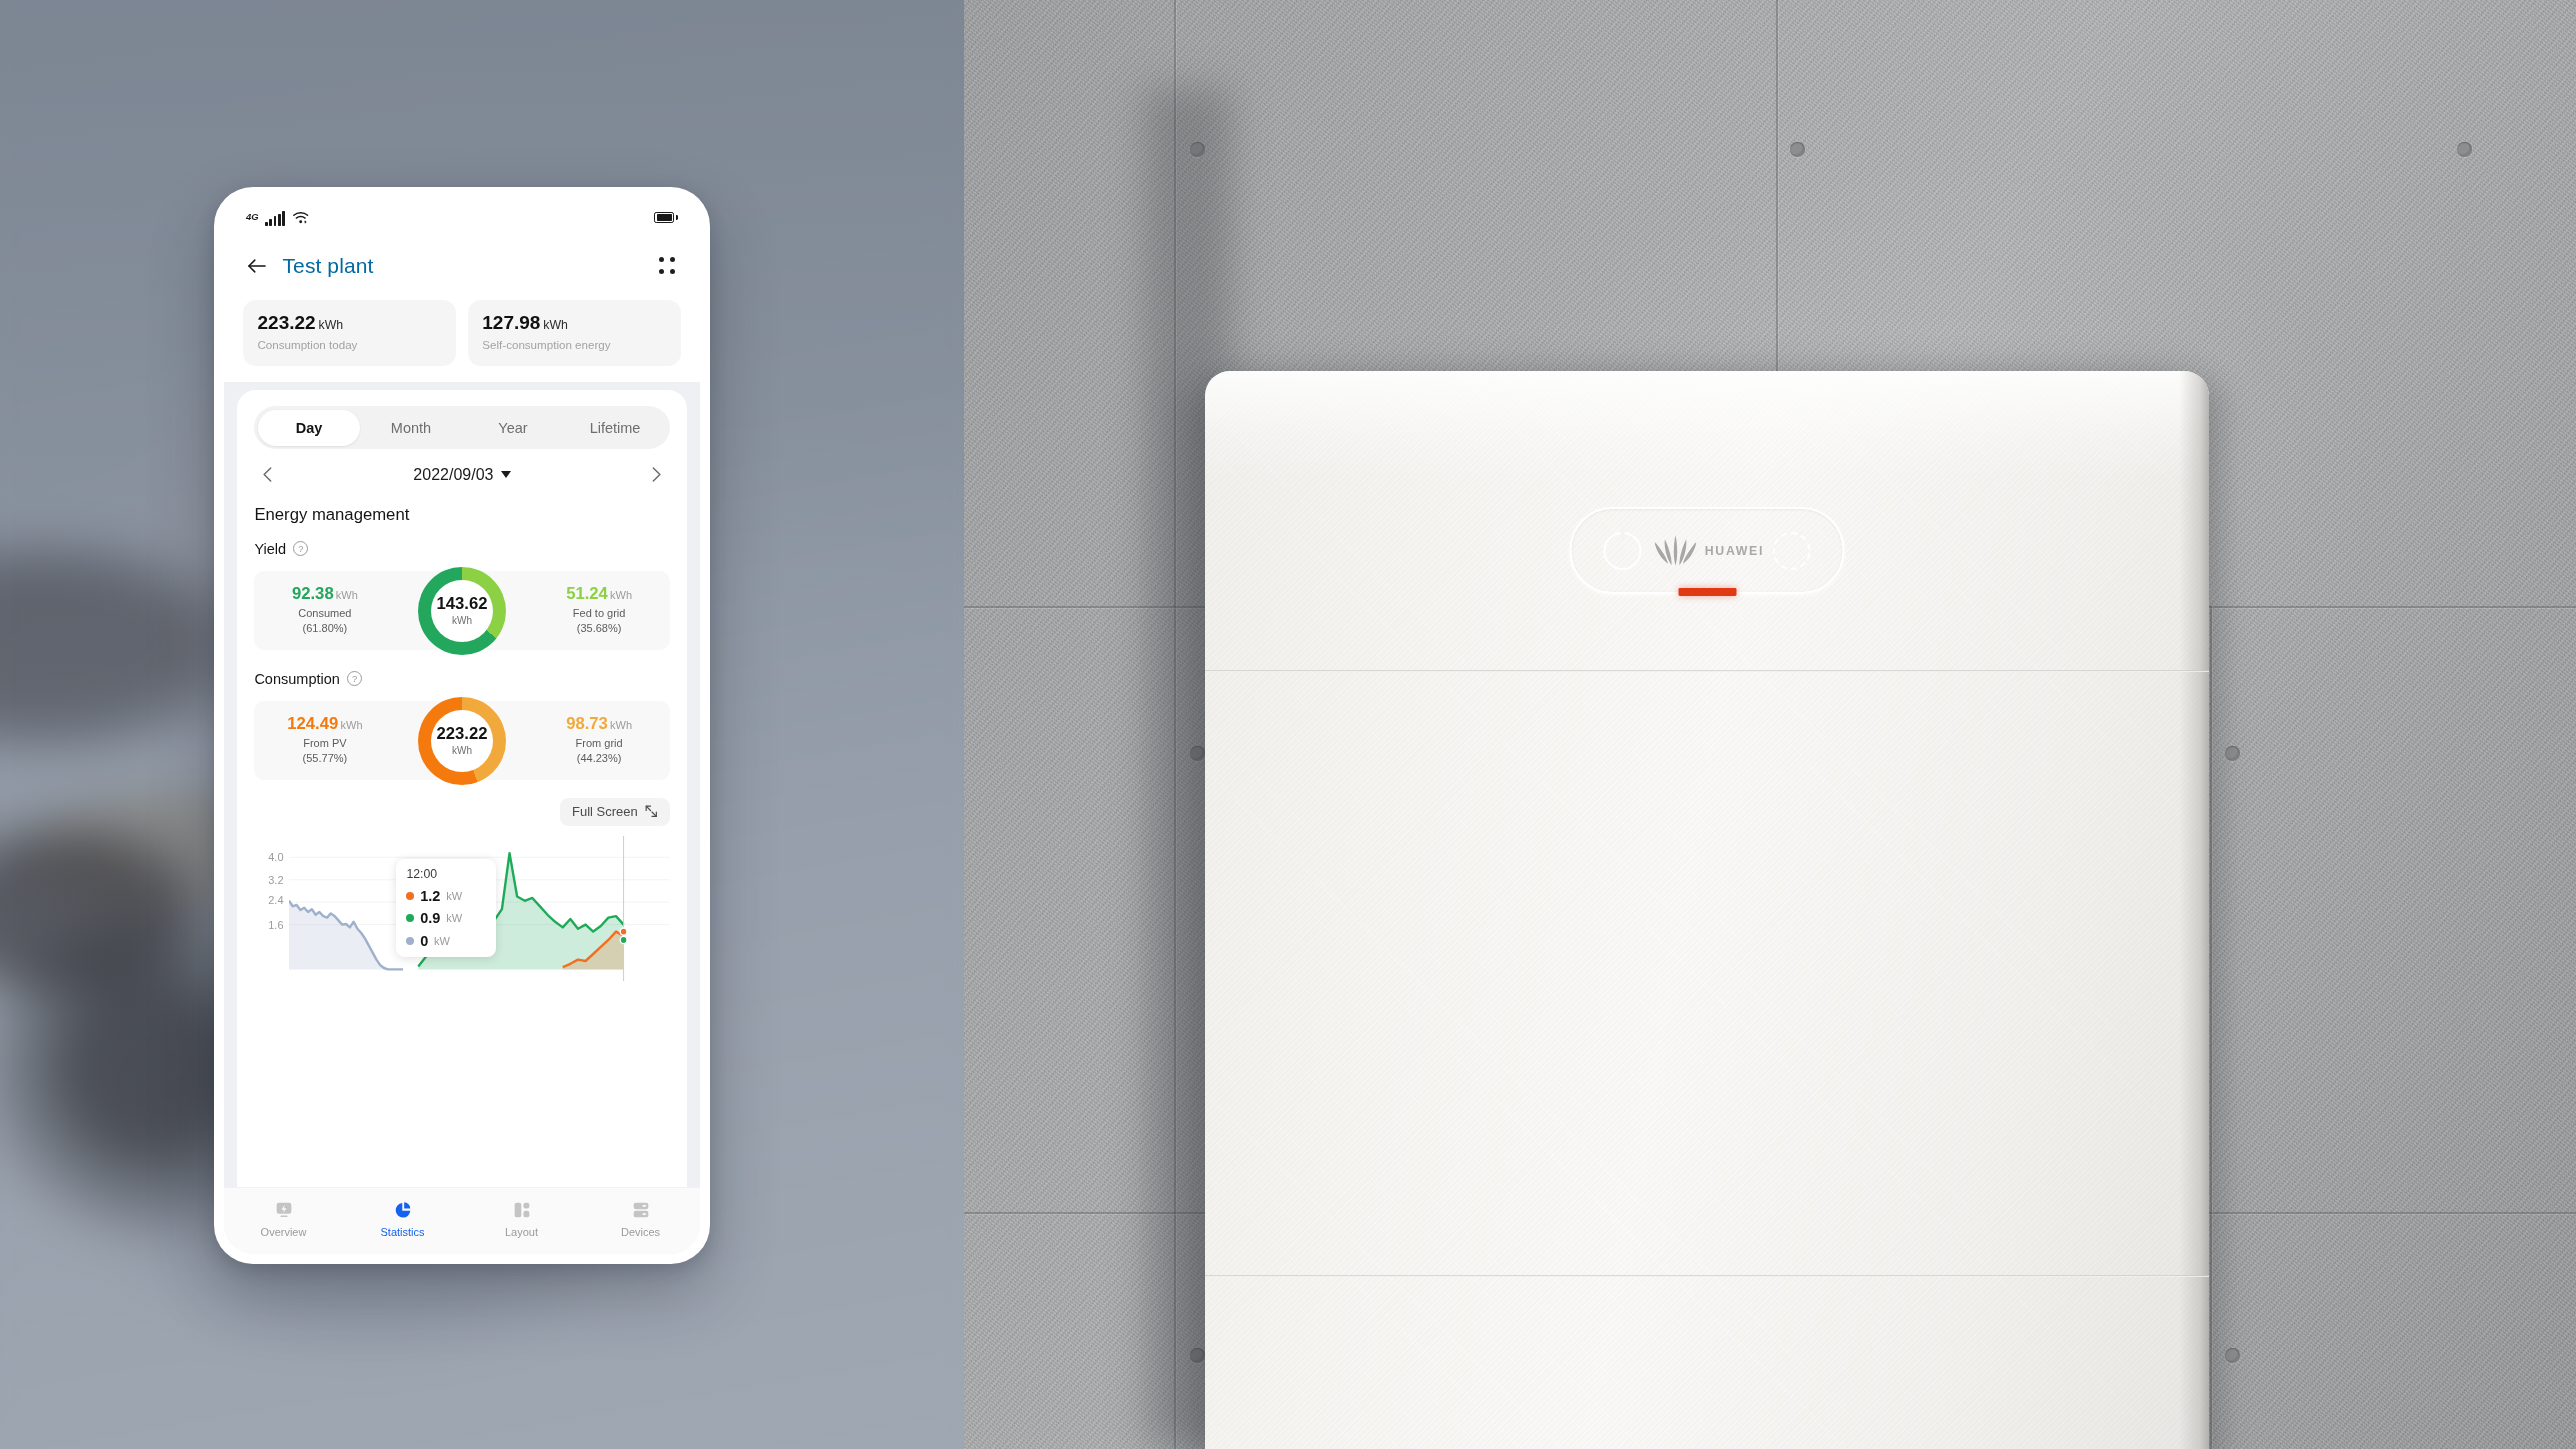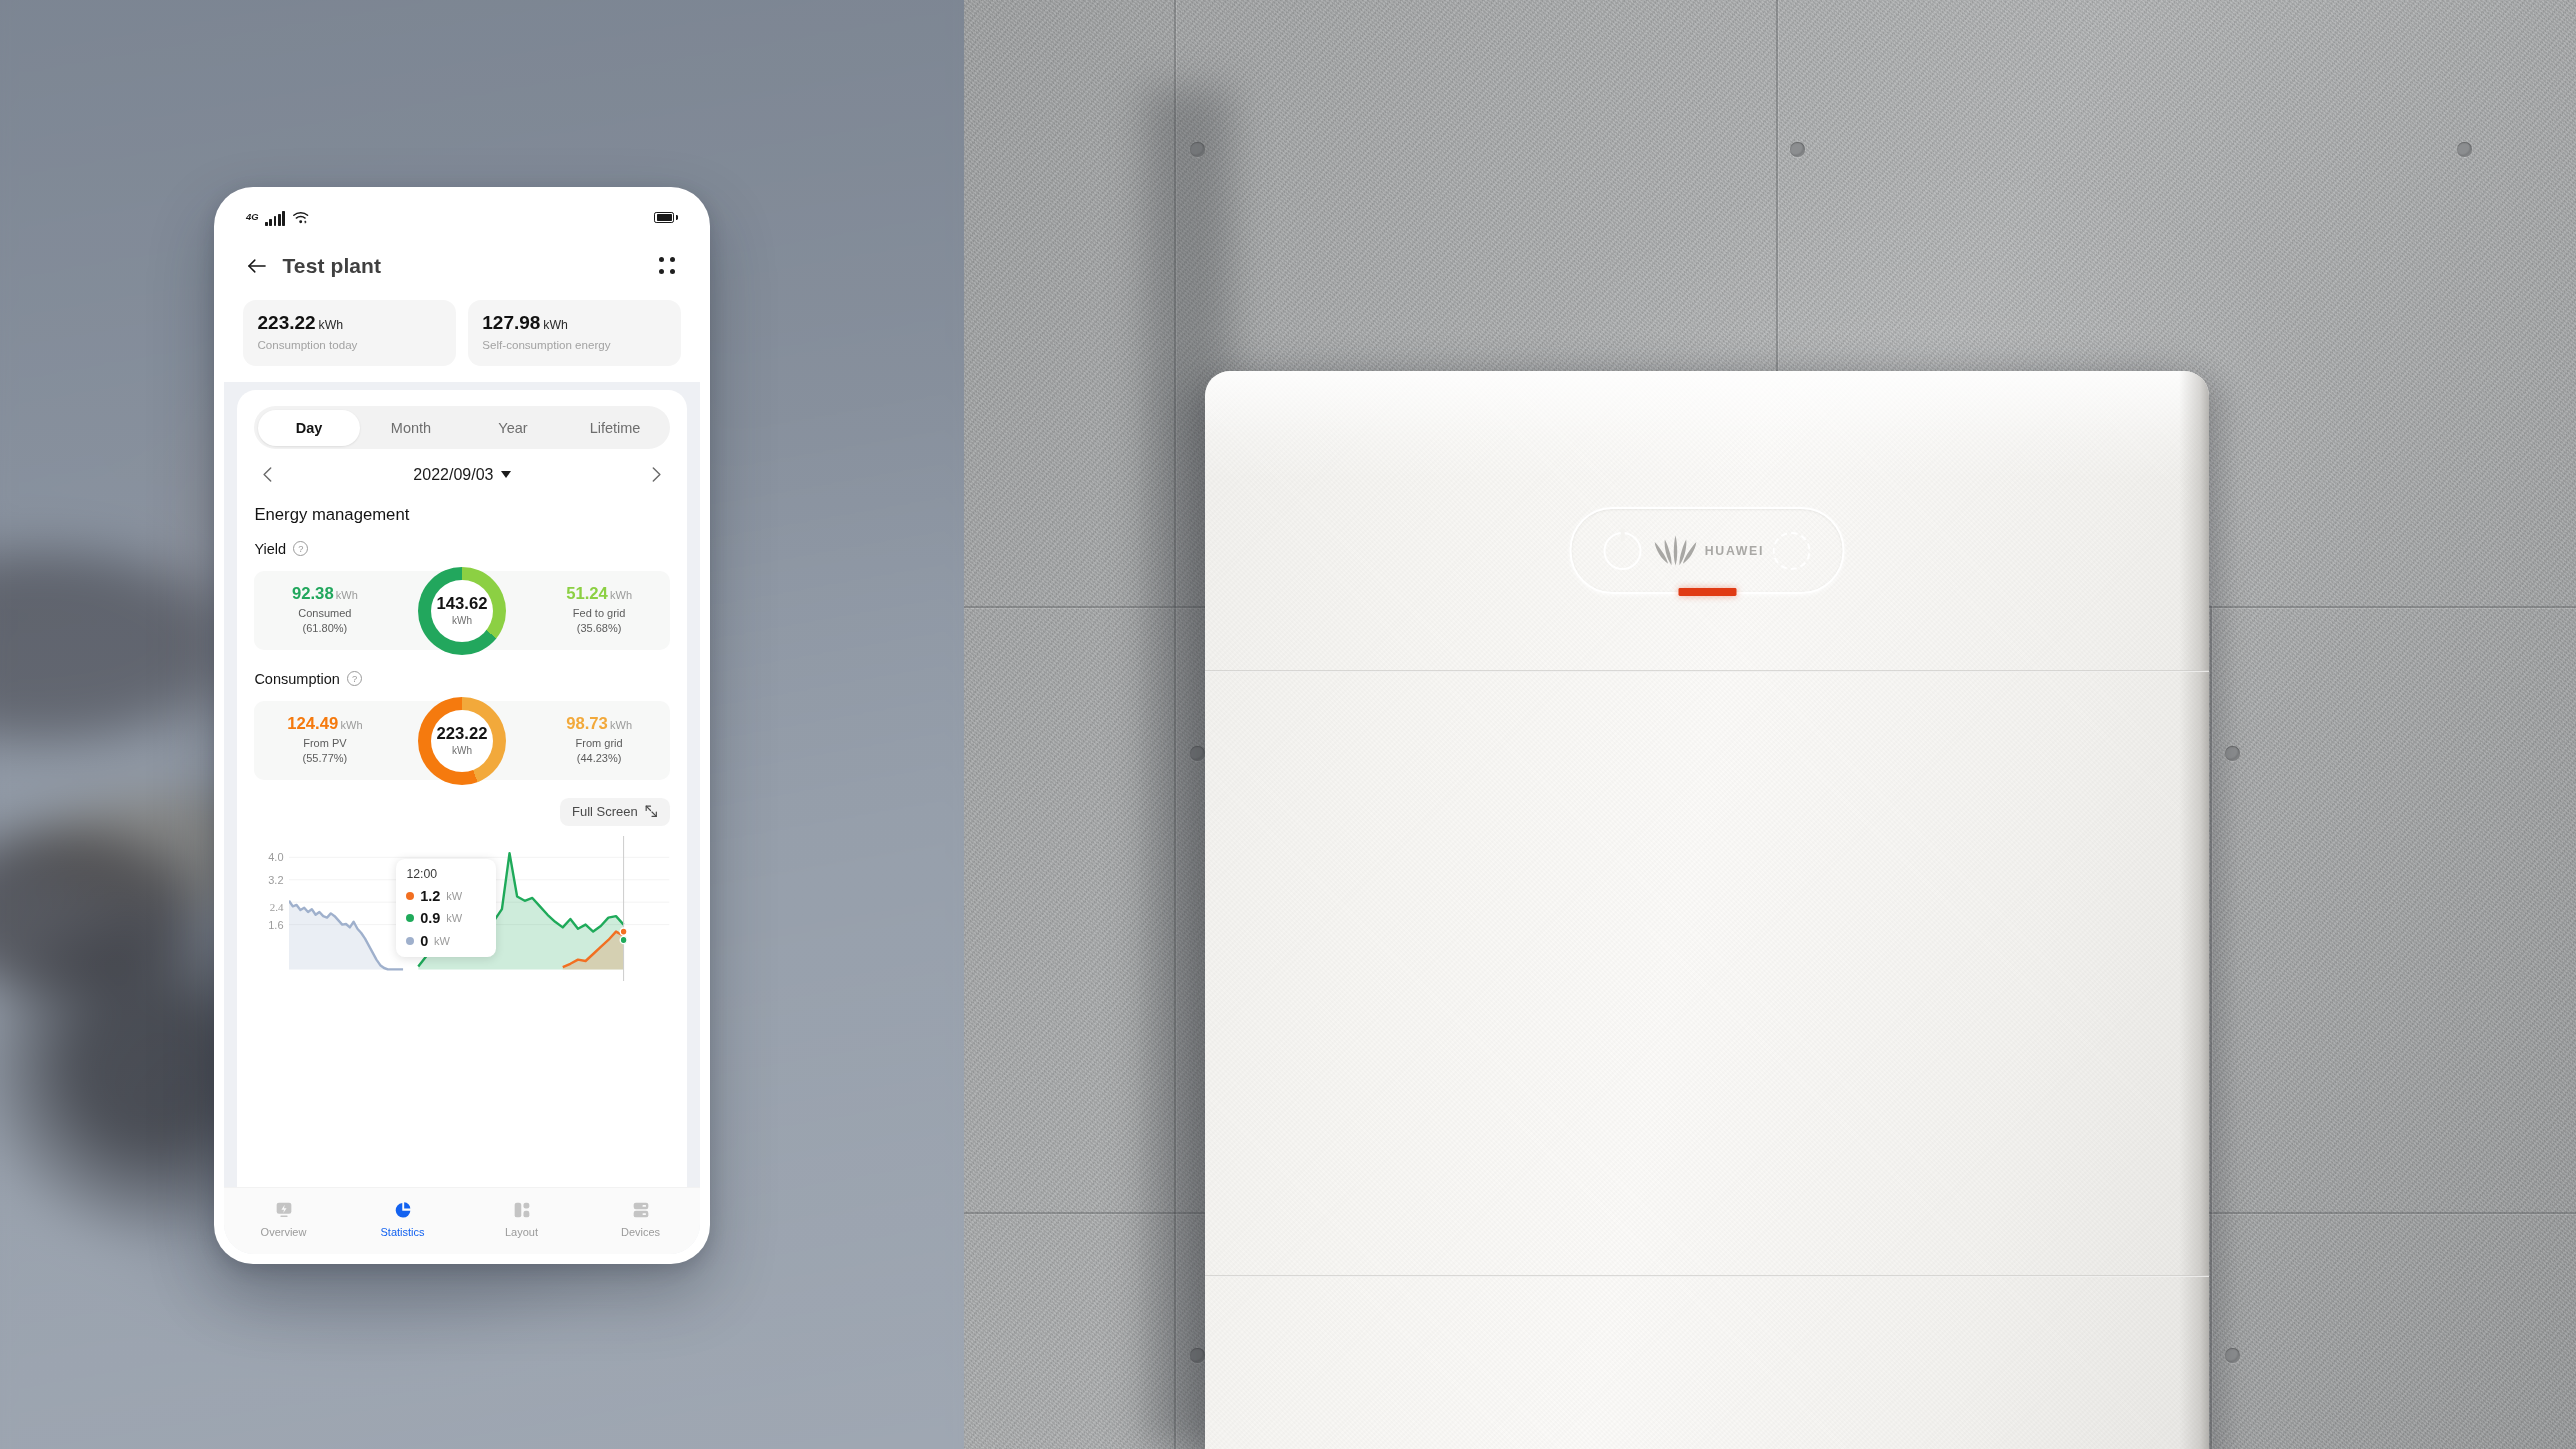--- a/index.html
+++ b/index.html
@@ -145,21 +145,21 @@
   .batt-body {
     width: 20px; height: 11px; border: 1.4px solid #1a1a1a; border-radius: 2.2px; padding: 1.4px;
   }
   .batt-body > i { display: block; width: 100%; height: 100%; background: #1a1a1a; border-radius: 0.7px; }
   .batt-cap { width: 2.2px; height: 5px; background: #1a1a1a; border-radius: 0 1.4px 1.4px 0; }
 
   .appbar {
     height: 55px; padding: 0 22px; display: flex; align-items: center; gap: 14.5px; flex: 0 0 auto;
   }
   .back-arrow { width: 22px; height: 22px; flex: 0 0 auto; cursor: pointer; }
-  .page-title { font-size: 21px; color: #404040; font-weight: 700; letter-spacing: 0.1px; }
+  .page-title { font-size: 21px; color: #0369a1; font-weight: 400; letter-spacing: 0.1px; }
   .spacer { flex: 1; }
   .grid-dots {
     width: 22px; height: 22px; display: grid; grid-template-columns: 5px 5px;
     grid-template-rows: 5px 5px; gap: 6.5px; align-content: center; justify-content: center; cursor: pointer;
   }
   .grid-dots i { width: 5px; height: 5px; border-radius: 50%; background: #1f1f1f; display: block; }
 
   .kpis { display: flex; gap: 11.6px; padding: 7.2px 19px 16px; flex: 0 0 auto; }
   .kpi { flex: 1; background: #f5f5f5; border-radius: 13px; padding: 13px 14.5px 14.5px; }
   .kpi-val { font-size: 19px; font-weight: 700; color: #111; line-height: 1.05; }
@@ -442,21 +442,21 @@
                 <path d="M11 17h6v-6"></path>
                   <path d="M17 17l-6-6"></path>
               </g>
             </svg>
           </div>
         </div>
 
         <div class="chartwrap">
           <div class="yaxis" id="yaxis">
               <div class="ylab" style="top: 89px;">1.6</div>
-              <div class="ylab" style="top: 71px; font-family: Liberation Serif, serif;">2.4</div>
+              <div class="ylab" style="top: 64px;">2.4</div>
               <div class="ylab" style="top: 44px;">3.2</div>
               <div class="ylab" style="top: 21.3px;">4.0</div>
             </div>
           <div class="plot">
             <svg id="chart-svg" width="100%" height="145" viewBox="0 0 560 200" preserveAspectRatio="none">
                 <line x1="0" x2="560" y1="122.18181818181819" y2="122.18181818181819" stroke="#eeeeee" stroke-width="1"></line>
                 <line x1="0" x2="560" y1="91.27272727272728" y2="91.27272727272728" stroke="#eeeeee" stroke-width="1"></line>
                 <line x1="0" x2="560" y1="60.36363636363636" y2="60.36363636363636" stroke="#eeeeee" stroke-width="1"></line>
                 <line x1="0" x2="560" y1="29.454545454545467" y2="29.454545454545467" stroke="#eeeeee" stroke-width="1"></line>
                 <polygon points="0,184 0,89.3409090909091 5.6000000000000005,97.06818181818181 11.200000000000001,95.13636363636365 16.8,102.0909090909091 22.400000000000002,99 28,104.79545454545456 33.6,100.93181818181819 39.2,108.65909090909092 44.800000000000004,104.79545454545456 50.4,110.5909090909091 56,112.52272727272728 61.6,106.72727272727273 67.2,110.5909090909091 72.8,116.38636363636364 78.4,122.18181818181819 84,121.4090909090909 89.60000000000001,126.04545454545455 95.2,118.31818181818183 100.8,127.97727272727272 106.4,133.77272727272728 112,141.5 117.6,151.1590909090909 123.2,160.8181818181818 128.8,170.47727272727272 134.4,178.20454545454547 140,182.0681818181818 145.6,184 151.20000000000002,184 156.8,184 162.39999999999998,184 168,184 168,184" fill="#9fb0cc" fill-opacity="0.22"></polygon>

